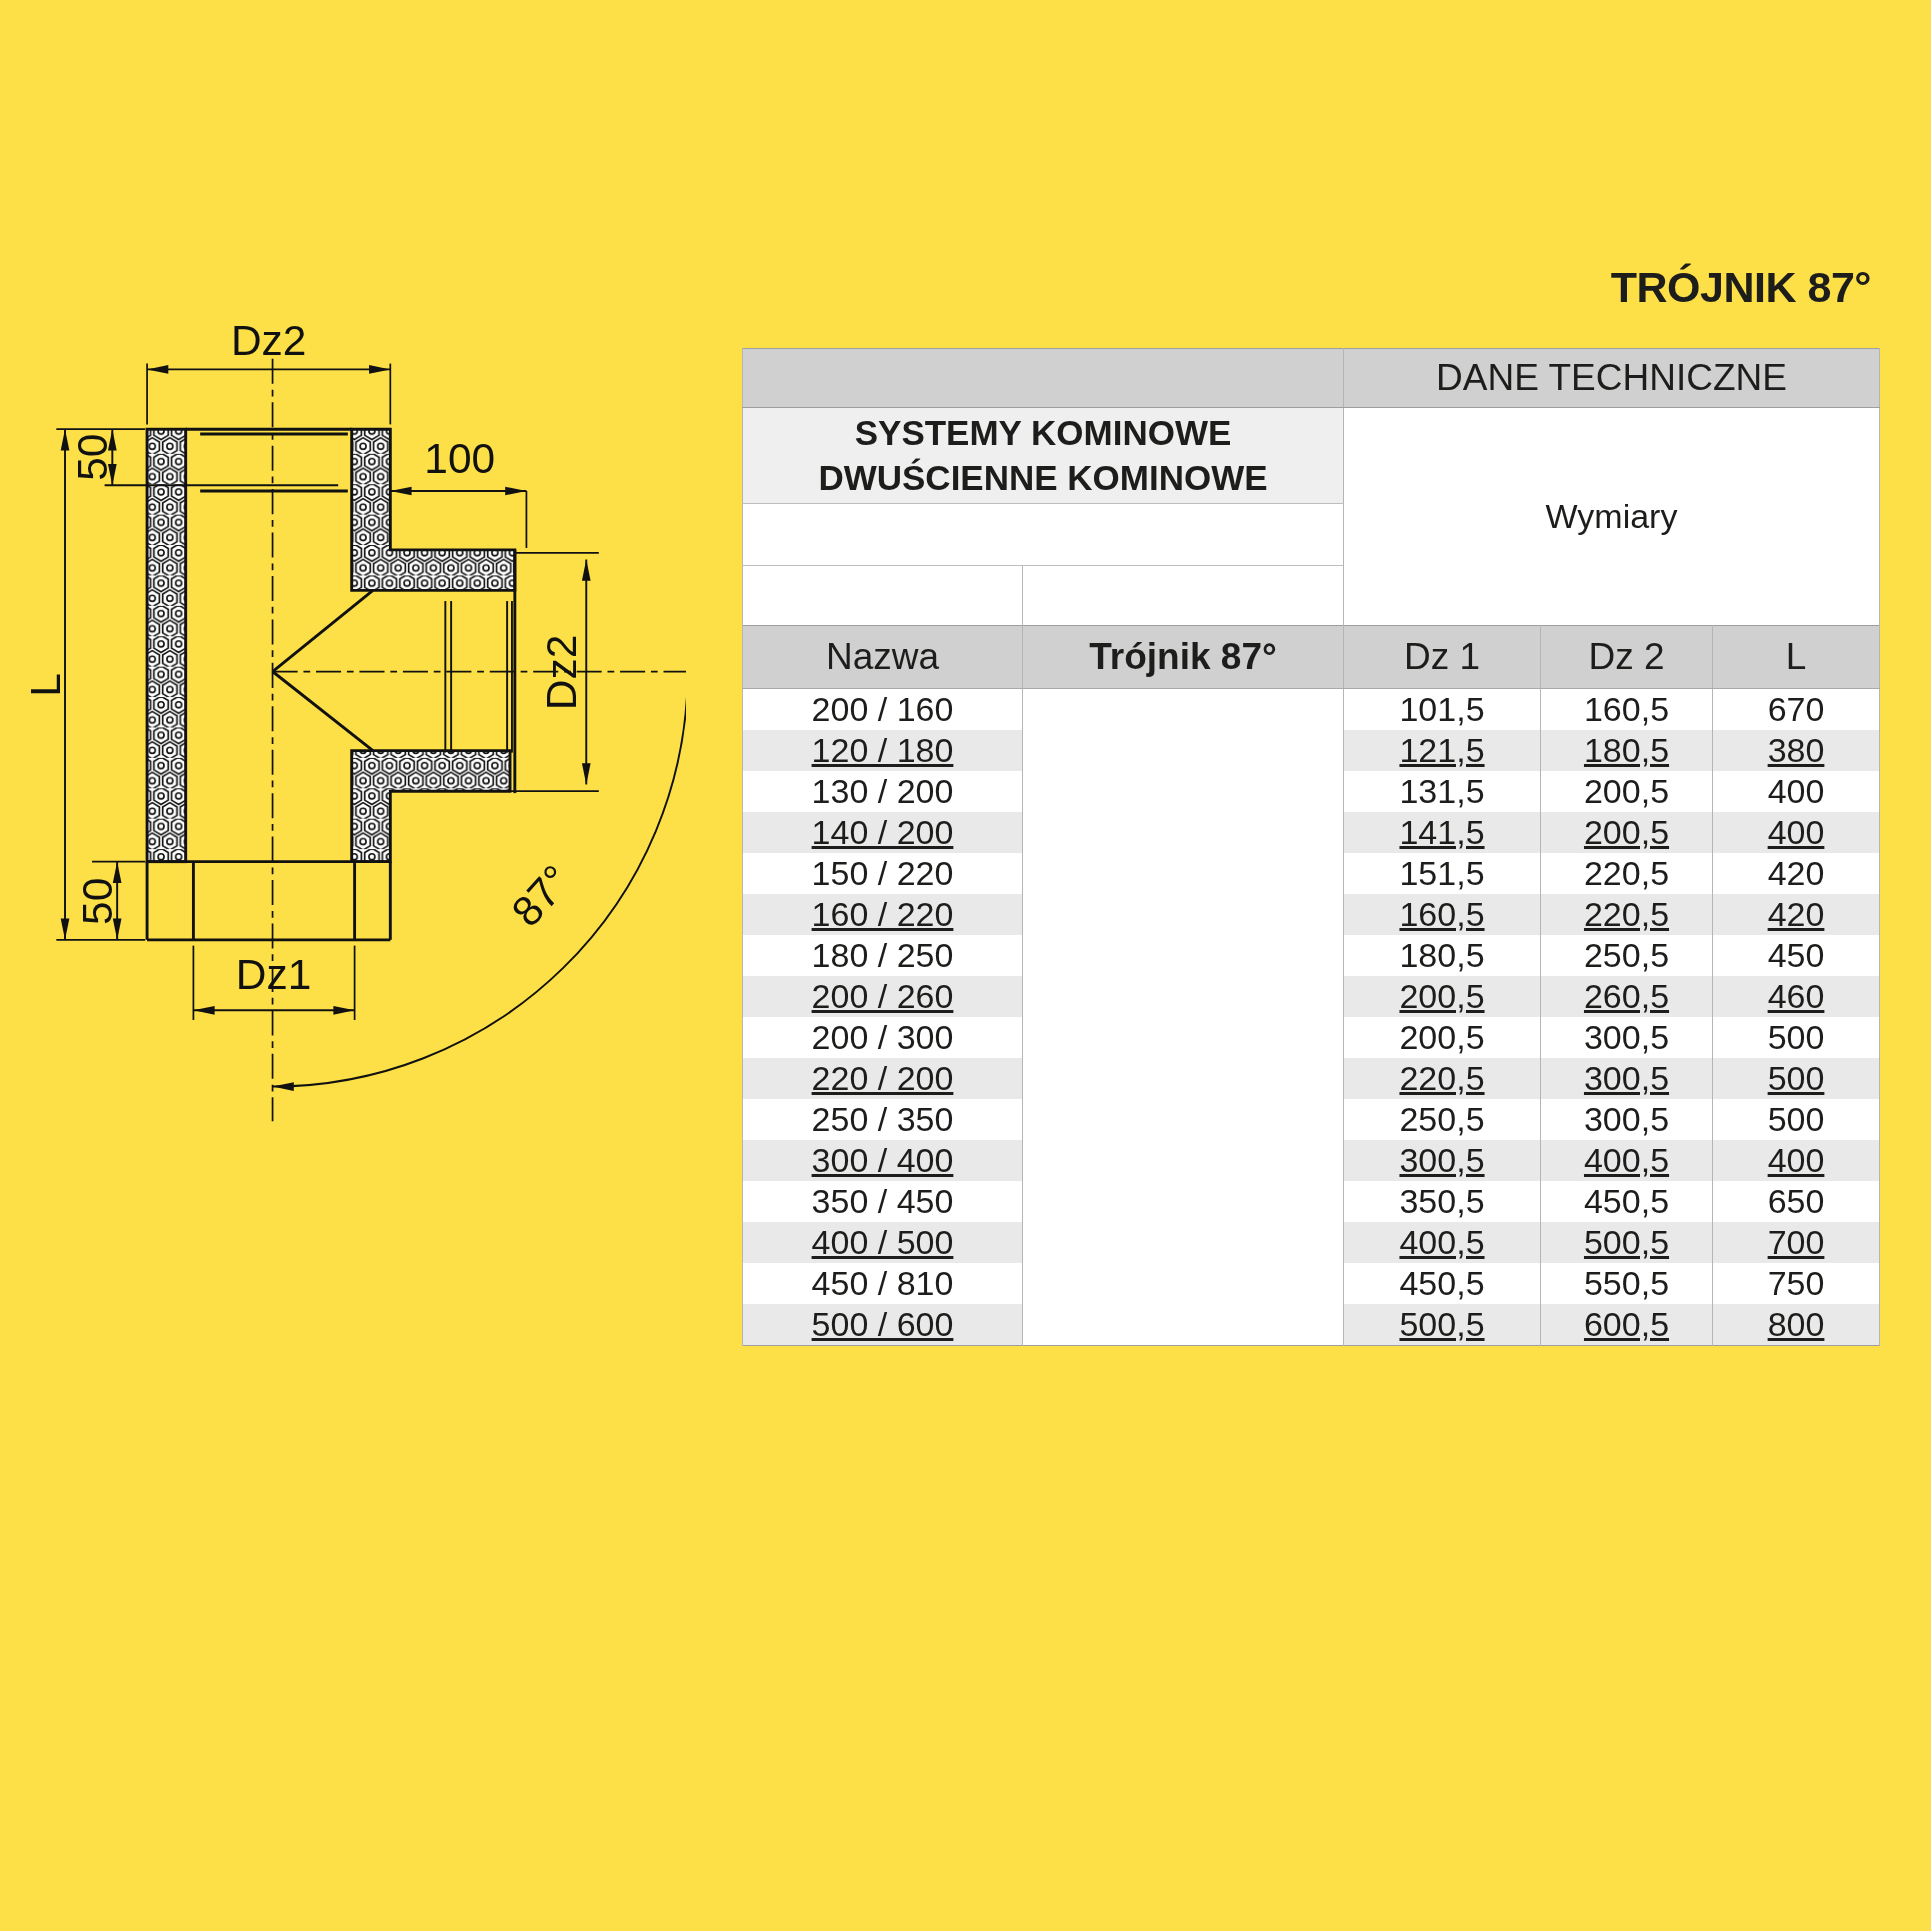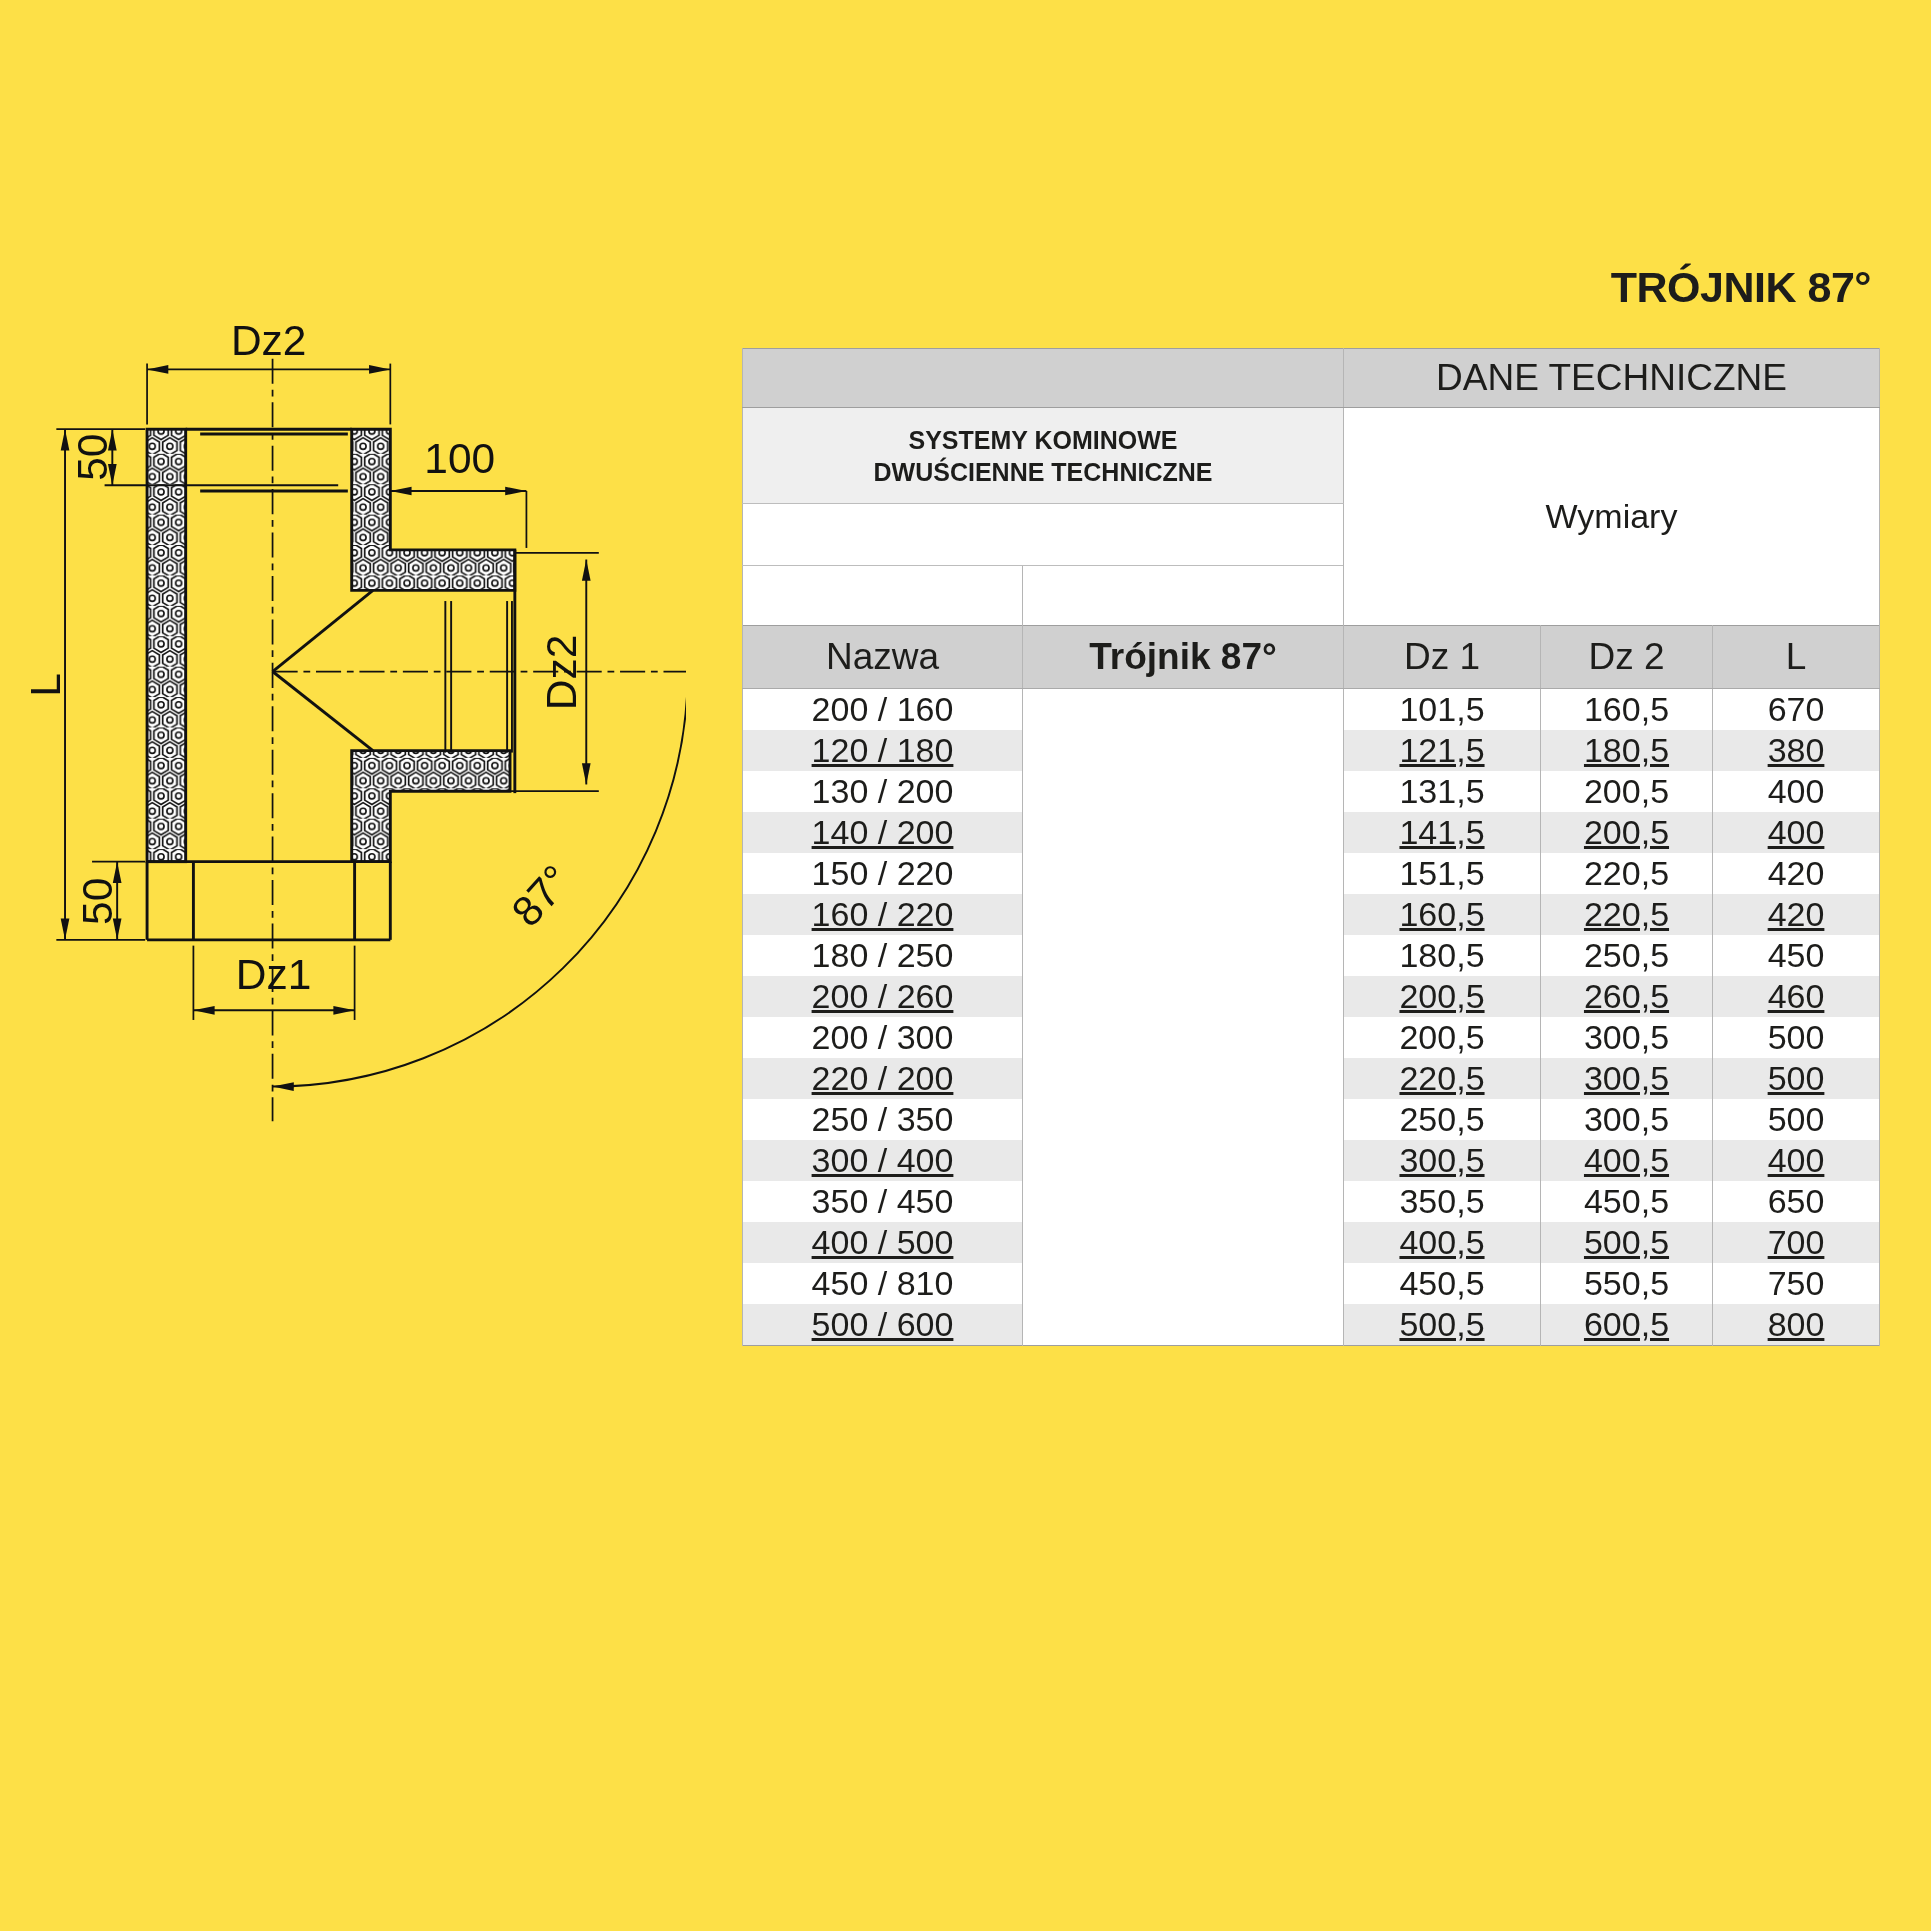--- a/index.html
+++ b/index.html
@@ -14,21 +14,21 @@
   .drawing text{font-family:"Liberation Sans",sans-serif;font-size:44px;fill:#111;}
 
   
   table.spec{position:absolute;left:742px;top:348px;width:1136px;border-collapse:collapse;
              table-layout:fixed;border:1.9px solid #9e9e9e;padding-left:36px;}
   table.spec td{padding:0;text-align:center;vertical-align:middle;
                 border-left:1.9px solid #b5b5b5;border-right:1.9px solid #b5b5b5;
                 font-size:34px;color:#1d1d1b;}
   tr.band td{height:58px;background:#d0d0d0;font-size:37px;
              border-bottom:1.9px solid #9e9e9e;}
-  tr.group td.systemy{height:95px;background:#efefef;font-weight:bold;font-size:25px;
+  tr.group td.systemy{height:95px;background:#efefef;font-weight:bold;font-size:35px;
                       line-height:1.28;border-bottom:1.9px solid #bdbdbd;}
   td.wymiary{background:#ffffff;font-size:37px;}
   tr.spacer1 td{height:61px;background:#ffffff;border-bottom:1.9px solid #bdbdbd;}
   tr.spacer2 td{height:59px;background:#ffffff;}
   tr.colhead td{height:62px;background:#d0d0d0;font-size:37px;
                 border-top:1.9px solid #9e9e9e;border-bottom:1.9px solid #aaaaaa;}
   tr.colhead td.prod{font-weight:bold;}
   tr.data td{height:41px;background:#ffffff;line-height:41px;}
   tr.data.alt td{background:#e9e9e9;text-decoration:underline;}
   tr.data td.merged{background:#ffffff;}
@@ -135,21 +135,21 @@
         <col style="width:167px">
     </colgroup>
     <tbody>
       <tr class="band">
         <td colspan="2"></td>
         <td colspan="3">DANE TECHNICZNE</td>
       </tr>
       <tr class="group">
         <td colspan="2" class="systemy">
           <div>SYSTEMY KOMINOWE</div>
-          <div>DWUŚCIENNE TECHNICZNE</div>
+          <div>DWUŚCIENNE KOMINOWE</div>
         </td>
         <td colspan="3" rowspan="3" class="wymiary">Wymiary</td>
       </tr>
       <tr class="spacer1">
         <td colspan="2"></td>
       </tr>
       <tr class="spacer2">
         <td></td>
         <td></td>
       </tr>

